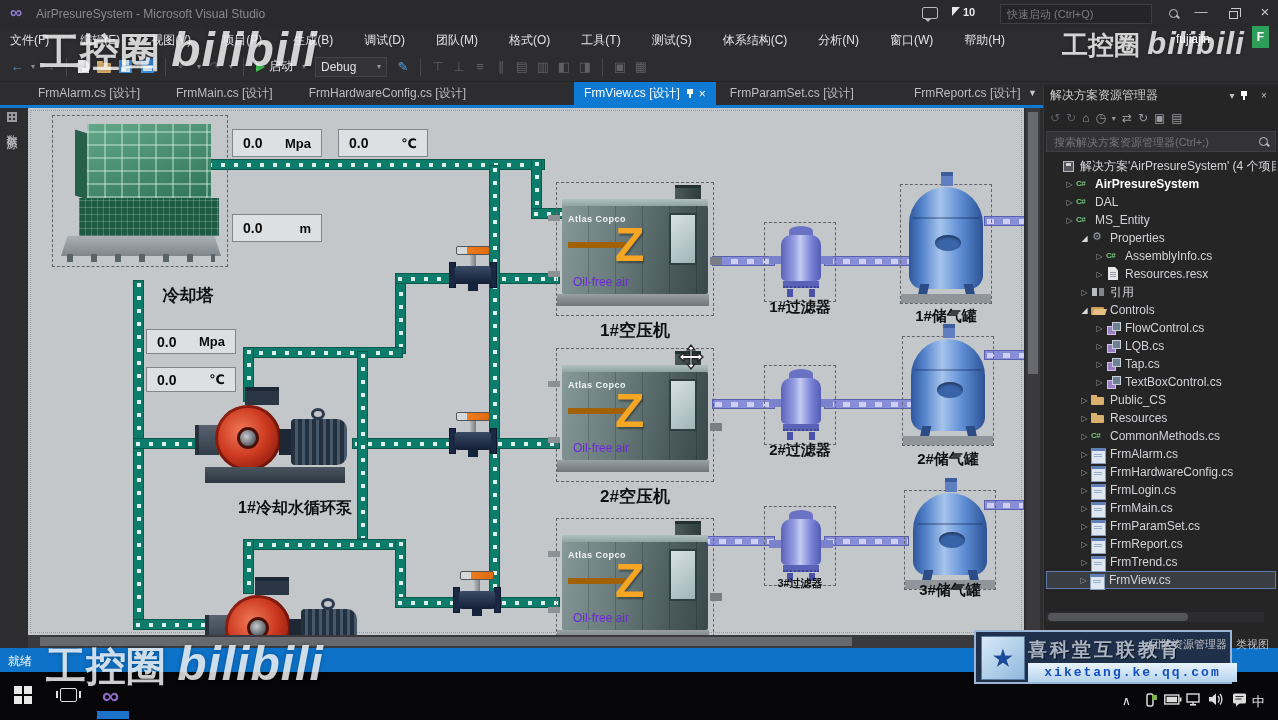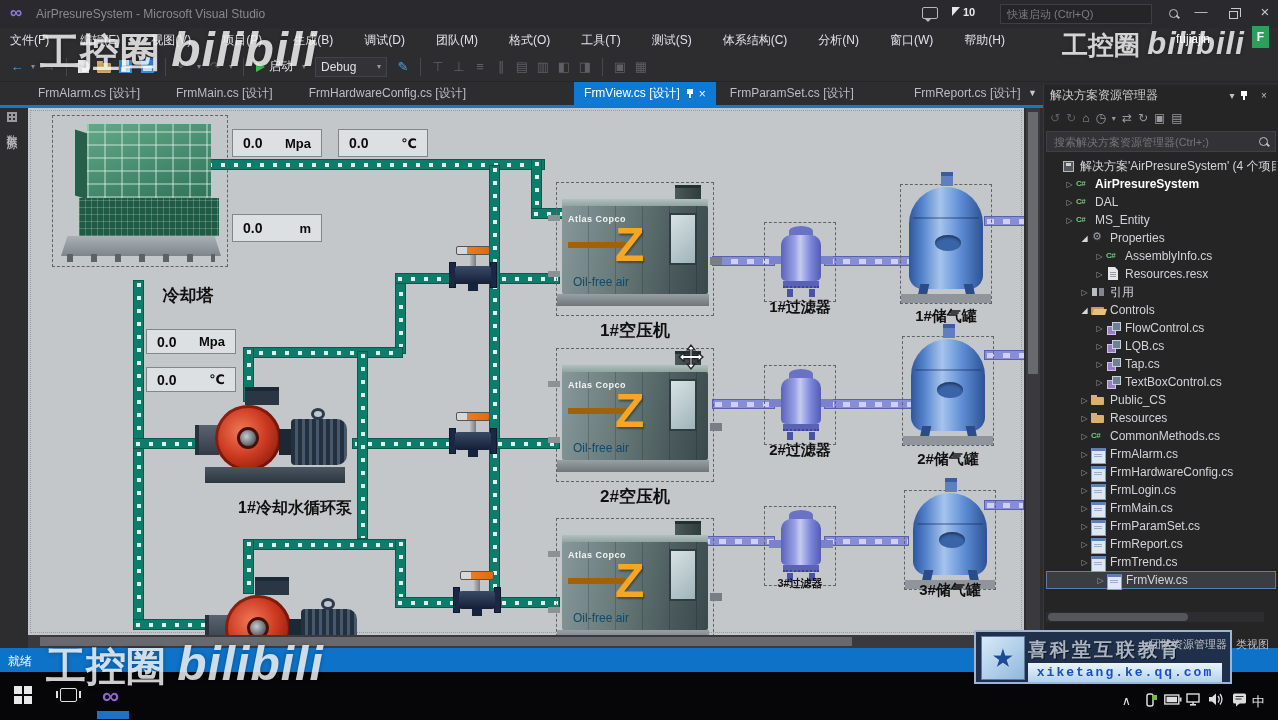--- a/index.html
+++ b/index.html
@@ -113,21 +113,21 @@
   
   .comp{position:absolute;width:158px;height:134px;border:1px dashed #60646a;z-index:2;}
   .comp-chimney{position:absolute;left:118px;top:2px;width:26px;height:24px;background:linear-gradient(90deg,#4a5a58,#2e3c3a);border-top:3px solid #223030;}
   .comp-roof{position:absolute;left:5px;top:16px;width:146px;height:8px;background:linear-gradient(180deg,#b2c0bc,#8ba09c);}
   .comp-body{position:absolute;left:5px;top:23px;width:146px;height:88px;border-radius:2px;background-color:#5e706e;background-image:
     repeating-linear-gradient(90deg,transparent 0 26px,rgba(0,0,0,.18) 26px 27px),
     linear-gradient(100deg,#87989a 0%,#687a7a 40%,#48585a 78%,#3a4a4c 100%);}
   .comp-window{position:absolute;left:112px;top:30px;width:28px;height:52px;background:linear-gradient(135deg,#d8e2e4,#9fb4b8);border:2px solid #2f3e40;z-index:1;}
   .comp-brand{position:absolute;left:11px;top:31px;font-size:9px;color:#f0f4f4;border-bottom:6px solid #a16207;padding-bottom:18px;font-weight:700;letter-spacing:.5px;z-index:1;}
   .comp-z{position:absolute;left:58px;top:38px;font-size:48px;font-weight:800;color:#f5a623;text-shadow:1px 2px 2px rgba(0,0,0,.35);line-height:1;z-index:1;}
-  .comp-caption{position:absolute;left:16px;top:92px;font-size:12px;color:#0c4a6e;z-index:1;}
+  .comp-caption{position:absolute;left:16px;top:92px;font-size:12px;color:#6d28d9;z-index:1;}
   .comp-base{position:absolute;left:0px;top:111px;width:152px;height:12px;background:linear-gradient(180deg,#98a0a4,#6e767a);}
   .comp-portL1,.comp-portL2{position:absolute;left:-9px;width:12px;height:6px;background:#8a9296;}
   .comp-portL1{top:32px;} .comp-portL2{top:88px;}
   .comp-portR{position:absolute;right:-9px;top:74px;width:12px;height:8px;background:#787e84;}
 
   
   .filter{position:absolute;width:72px;height:80px;border:1px dashed #60646a;z-index:2;}
   .filter-cap{position:absolute;left:24px;top:3px;width:24px;height:11px;border-radius:50% 50% 0 0;background:#6a72c4;}
   .filter-body{position:absolute;left:16px;top:12px;width:40px;height:46px;border-radius:10px 10px 5px 5px;background:linear-gradient(90deg,#5a63bc 0%,#9aa2e4 35%,#c6cbf2 48%,#7a84d8 75%,#525cb4 100%);}
   .filter-flange{position:absolute;left:18px;top:58px;width:36px;height:7px;background:#5a62b8;border-bottom:2px dotted #3c4494;}
@@ -227,21 +227,21 @@
   #tb-vs-ind{position:absolute;left:97px;top:711px;width:32px;height:8px;background:#1b72c8;}
   .tray{position:absolute;top:692px;color:#e8e8e8;font-size:12px;}
   #tray-chevron{left:1122px;top:694px;}
   #tray-ime{left:1252px;top:693px;font-size:13px;}
 
   
   #overlay-badge{position:absolute;left:974px;top:630px;width:258px;height:54px;background:#20304a;border:2px solid #9ab6d6;z-index:90;box-shadow:0 0 0 1px #44engels;}
   #ob-logo{position:absolute;left:5px;top:4px;width:44px;height:44px;background:linear-gradient(135deg,#d8eaf8,#8fb8dc);border:1px solid #5a7ca0;display:flex;align-items:center;justify-content:center;}
   #ob-logo .star{color:#1a4a9a;font-size:26px;line-height:1;text-shadow:0 0 1px #fff;}
   #ob-brand{position:absolute;left:52px;top:5px;width:202px;height:24px;font-size:19px;font-weight:700;color:#aab4c2;letter-spacing:3px;text-shadow:1px 1px 0 #0a1422;white-space:nowrap;}
-  #ob-url{position:absolute;left:52px;top:31px;width:194px;height:19px;background:linear-gradient(180deg,#eaf4fc,#b4d2ec);color:#1550c0;font-weight:700;font-size:13px;letter-spacing:2px;text-align:center;line-height:19px;font-family:"Liberation Mono","DejaVu Sans Mono",monospace;}
+  #ob-url{position:absolute;left:52px;top:31px;width:209px;height:19px;background:linear-gradient(180deg,#eaf4fc,#b4d2ec);color:#1550c0;font-weight:700;font-size:13px;letter-spacing:2px;text-align:center;line-height:19px;font-family:"Liberation Mono","DejaVu Sans Mono",monospace;}
 
   
   .wm{position:absolute;z-index:100;color:rgba(255,255,255,.8);font-weight:700;pointer-events:none;text-shadow:0 0 4px rgba(0,0,0,.3);white-space:nowrap;}
   .wm .bili{font-style:italic;letter-spacing:1px;}
   #wm-tl{left:40px;top:22px;font-size:40px;}
   #wm-tl .bili{font-size:48px;}
   #wm-tr{left:1062px;top:26px;font-size:26px;}
   #wm-tr .bili{font-size:31px;}
   #wm-bl{left:46px;top:636px;font-size:40px;}
   #wm-bl .bili{font-size:48px;}
@@ -728,21 +728,21 @@
         <div class="trow arrow-collapsed" style="padding-left: 32px;">
           <span class="arrow"></span>
           <span class="ticon ticon-form"></span>
           <span class="tlabel">FrmReport.cs</span>
         </div>
         <div class="trow arrow-collapsed" style="padding-left: 32px;">
           <span class="arrow"></span>
           <span class="ticon ticon-form"></span>
           <span class="tlabel">FrmTrend.cs</span>
         </div>
-        <div class="trow selected arrow-collapsed" style="padding-left: 48px;">
+        <div class="trow selected arrow-collapsed" style="padding-left: 31px;">
           <span class="arrow"></span>
           <span class="ticon ticon-form"></span>
           <span class="tlabel">FrmView.cs</span>
         </div>
       </div>
     <div id="se-hscroll">
         <div class="thumb"></div>
       </div>
   </div>
 

